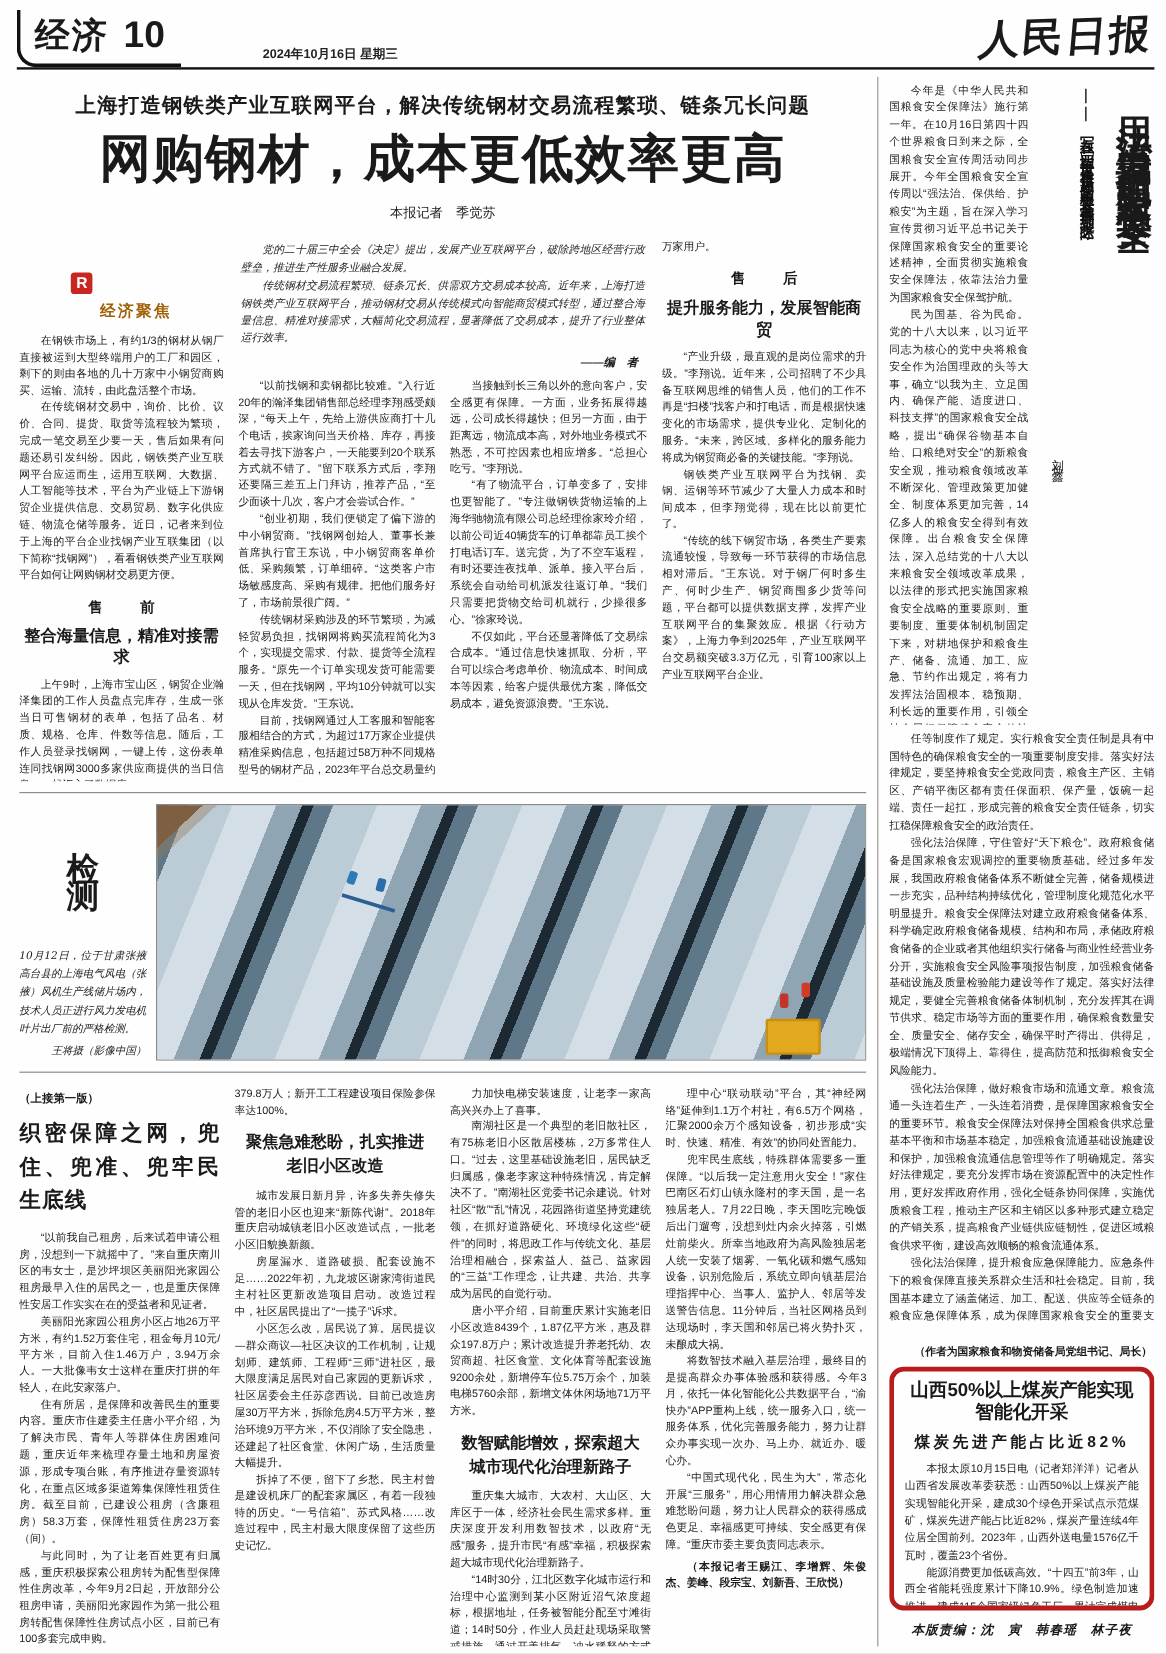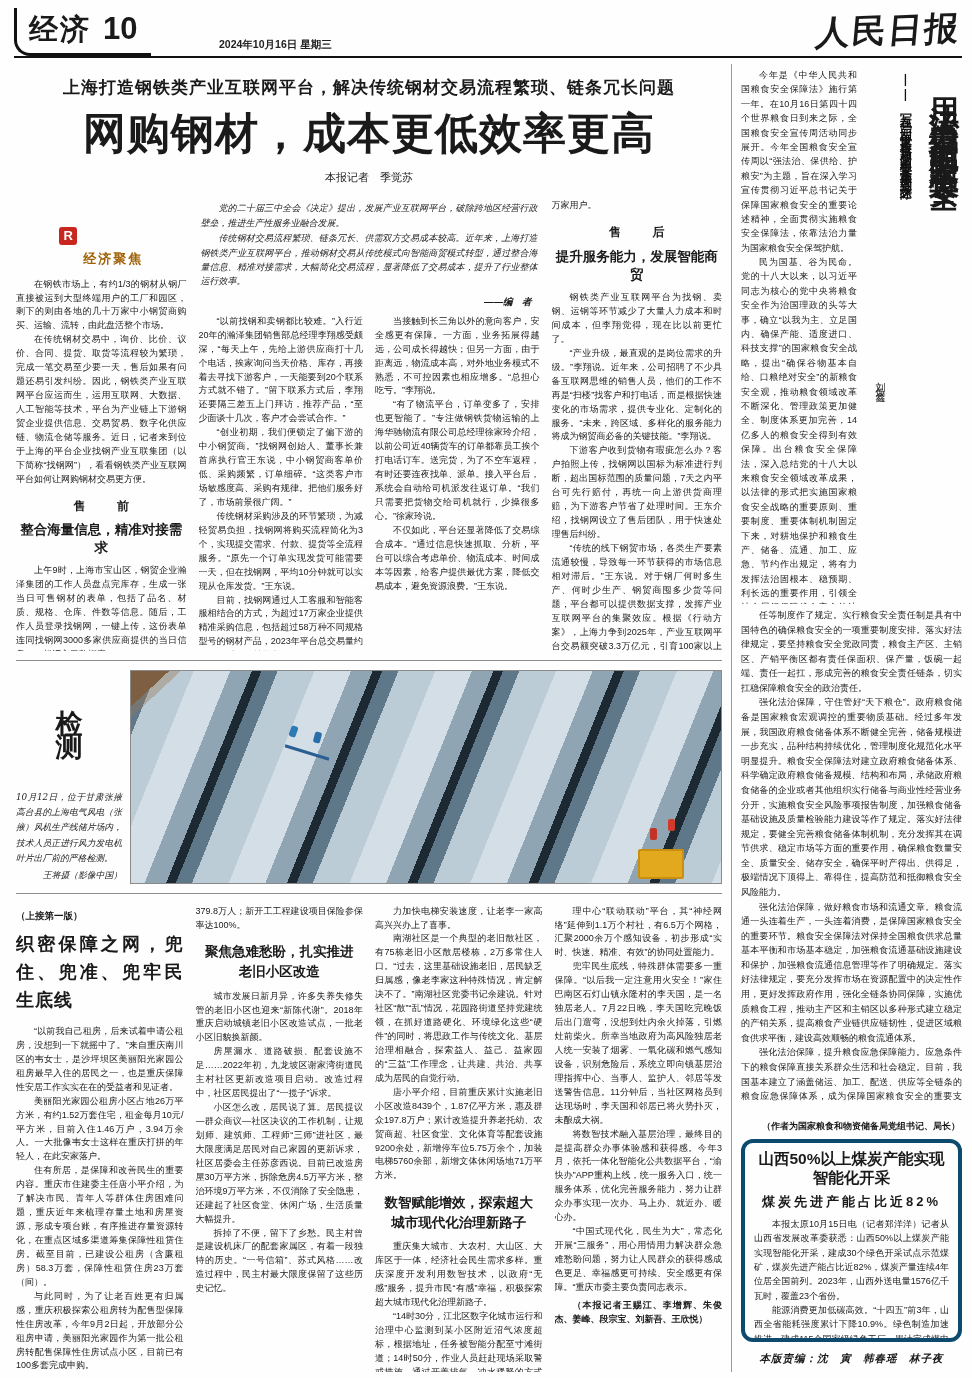--- a/index.html
+++ b/index.html
@@ -75,21 +75,21 @@
   
   .law-top{display:flex;height:540px;overflow:hidden;}
   .law-narrow{width:116px;font-size:9px;line-height:1.6;text-align:justify;overflow:hidden;padding-top:4px;}
   .law-vert{flex:1;writing-mode:vertical-rl;padding-top:10px;padding-left:2px;overflow:hidden;}
   .law-vtitle{font-size:30px;font-weight:900;letter-spacing:7px;margin-block-end:12px;line-height:1.2;}
   .law-vsub{font-size:12px;font-weight:bold;letter-spacing:3px;margin-block-end:10px;color:#111;}
   .law-vauthor{font-size:10px;letter-spacing:5px;margin-inline-start:300px;color:#222;}
   .law-wide{height:498px;overflow:hidden;font-size:9px;line-height:1.62;text-align:justify;margin-top:4px;}
   .law-attrib{text-align:right;font-size:9px;font-weight:bold;margin:14px 2px 6px;}
   
-  .brief-box{border:4px solid #0c4a6e;border-radius:12px;padding:6px 9px 7px;overflow:hidden;height:182px;}
+  .brief-box{border:4px solid #b91c1c;border-radius:12px;padding:6px 9px 7px;overflow:hidden;height:182px;}
   .brief-title{font-size:15.5px;font-weight:900;text-align:center;line-height:1.25;}
   .brief-sub{font-size:13px;font-weight:bold;text-align:center;letter-spacing:3px;margin:5px 0 6px;}
   .brief-body{font-size:9px;line-height:1.6;text-align:justify;}
   .footer-editors{text-align:center;font-size:10.5px;font-weight:bold;margin-top:10px;letter-spacing:1px;font-style:italic;}
 </style>
 </head>
 <body>
 
 <div class="page">
 
@@ -156,23 +156,22 @@
                 </div>
             </div>
           </div>
         </div>
 
         <div class="tcol">
           <p class="p" style="text-indent:0;">万家用户。</p>
           <div class="sec-tag">售 后</div>
           <div class="sec-title">提升服务能力，发展智能商贸</div>
           <div>
+              <p class="p">“产业升级，最直观的是岗位需求的升级。”李翔说。近年来，公司招聘了不少具备互联网思维的销售人员，他们的工作不再是“扫楼”找客户和打电话，而是根据快速变化的市场需求，提供专业化、定制化的服务。“未来，跨区域、多样化的服务能力将成为钢贸商必备的关键技能。”李翔说。</p>
               <p class="p">钢铁类产业互联网平台为找钢、卖钢、运钢等环节减少了大量人力成本和时间成本，但李翔觉得，现在比以前更忙了。</p>
-              <p class="p">“产业升级，最直观的是岗位需求的升级。”李翔说。近年来，公司招聘了不少具备互联网思维的销售人员，他们的工作不再是“扫楼”找客户和打电话，而是根据快速变化的市场需求，提供专业化、定制化的服务。“未来，跨区域、多样化的服务能力将成为钢贸商必备的关键技能。”李翔说。</p>
-              <p class="p">下游客户收到货物有瑕疵怎么办？客户拍照上传，找钢网以国标为标准进行判断，超出国标范围的质量问题，7天之内平台可先行赔付，再统一向上游供货商理赔，为下游客户节省了处理时间。王东介绍，找钢网设立了售后团队，用于快速处理售后纠纷。</p>
               <p class="p">“传统的线下钢贸市场，各类生产要素流通较慢，导致每一环节获得的市场信息相对滞后。”王东说。对于钢厂何时多生产、何时少生产、钢贸商囤多少货等问题，平台都可以提供数据支撑，发挥产业互联网平台的集聚效应。根据《行动方案》，上海力争到2025年，产业互联网平台交易额突破3.3万亿元，引育100家以上产业互联网平台企业。</p>
             </div>
         </div>
       </div>
 
       <div class="h-rule"></div>
 
       <div class="photo-band">
         <div class="caption-block">
           <div class="photo-title">检测</div>

